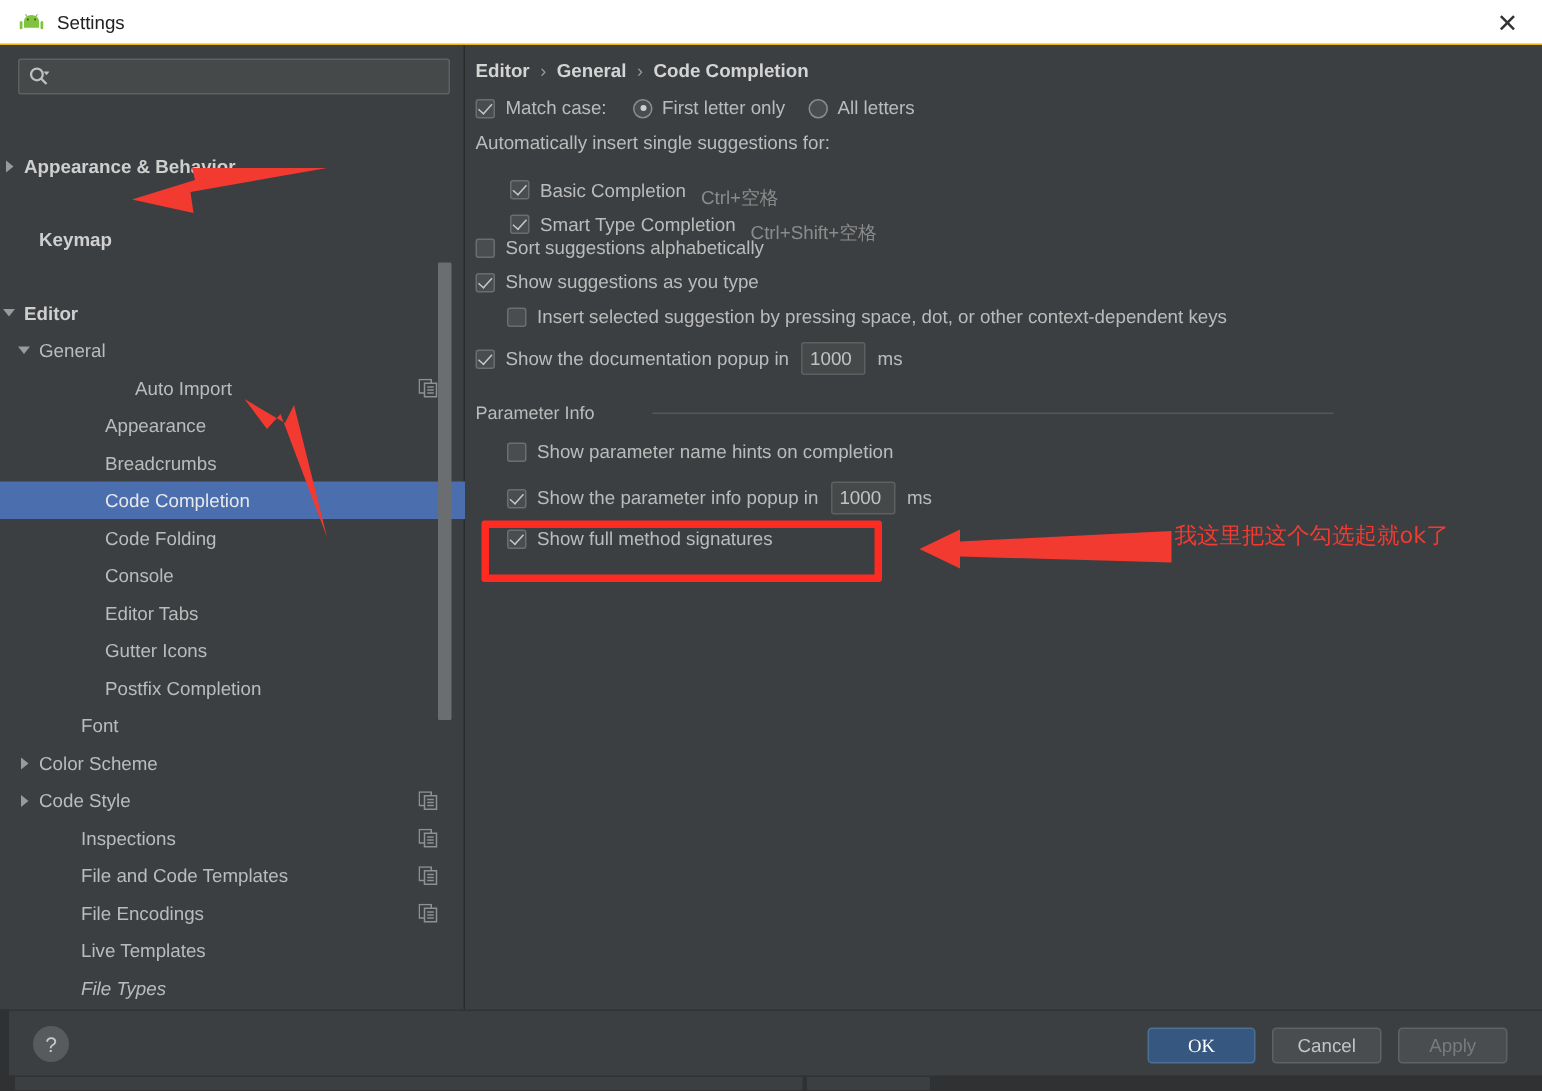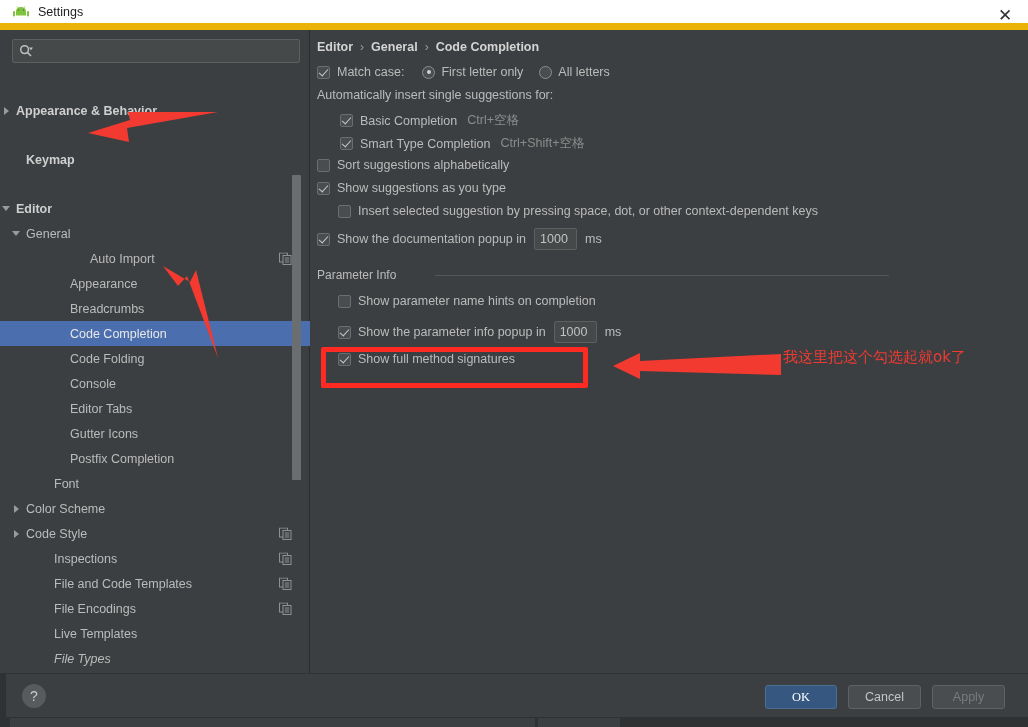--- a/index.html
+++ b/index.html
@@ -14,21 +14,21 @@
     position: relative;
     width: 1028px; height: 727px;
     background: #3c3f41;
   }
 
   
   .titlebar {
     position: absolute; left: 0; top: 0;
     width: 1028px; height: 30px;
     background: #ffffff;
-    border-bottom: 7px solid #eab308;
+    border-bottom: 1px solid #eab308;
     display: flex; align-items: center;
   }
   .title-icon {
     margin-left: 12px; width: 18px; height: 16px;
     display: flex; align-items: center; justify-content: center;
   }
   .title-text {
     margin-left: 8px;
     font-size: 12.5px; color: #222222;
   }
@@ -178,21 +178,21 @@
     cursor: pointer;
   }
   .rb.checked::after {
     content: "";
     position: absolute;
     left: 3.5px; top: 3.5px;
     width: 4px; height: 4px;
     background: #d0d0d0;
     border-radius: 50%;
   }
-  .shortcut { color: #8b8b8b; margin-left: 10px; font-size: 12.5px; }
+  .shortcut { color: #8b8b8b; margin-left: 10px; font-size: 12.5px; margin-top: 12px; }
 
   .numfield {
     width: 43px; height: 22px;
     background: #45494a;
     border: 1px solid #5e6060;
     border-radius: 2px;
     color: #c2c2c2; font-size: 12.5px;
     text-align: left;
     padding: 0 5px;
     margin: 0 8px;

